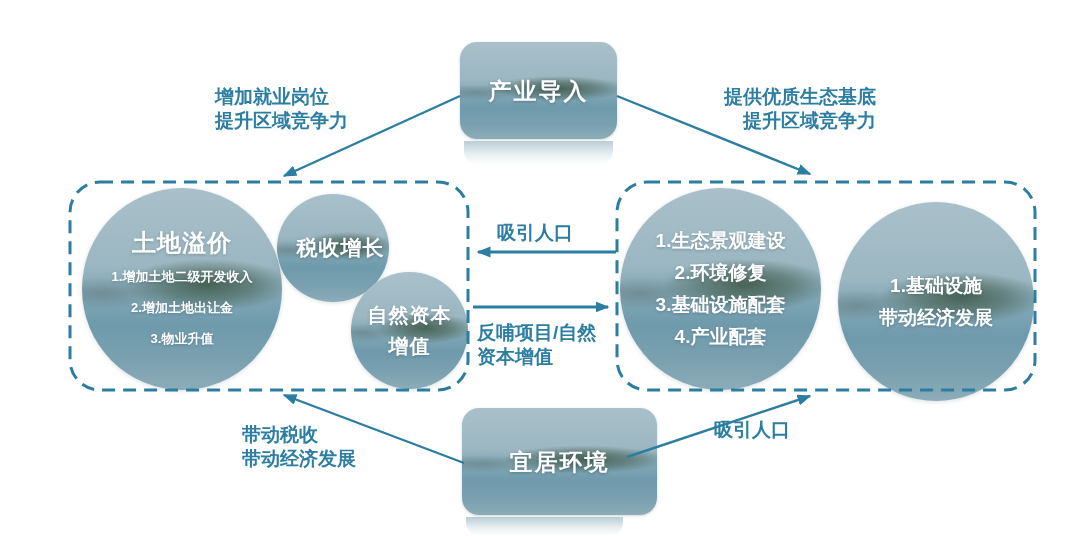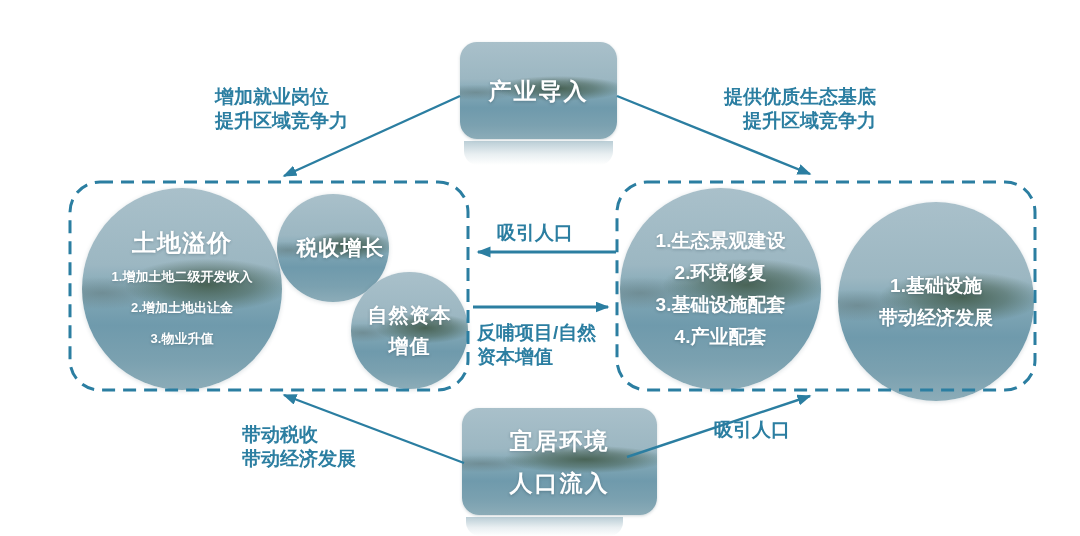--- a/index.html
+++ b/index.html
@@ -110,21 +110,20 @@
     <div class="c-item-lg">带动经济发展</div>
   </div>
 
   <div class="node-rect photo" style="left:460px; top:42px; width:157px; height:97px;">
     <div class="big-line">产业导入</div>
   </div>
   <div class="reflection" style="left:464px; top:141px; width:149px; height:24px;"></div>
 
   <div class="node-rect photo" style="left:462px; top:408px; width:195px; height:107px;">
     <div class="big-line">宜居环境</div>
-    <div class="big-line">人口流入</div>
   </div>
   <div class="reflection" style="left:466px; top:517px; width:157px; height:19px;"></div>
 
   <svg class="overlay" width="1080" height="536" viewBox="0 0 1080 536">
     <defs>
       <marker id="ah" markerWidth="16" markerHeight="14" refX="12.5" refY="5.5" orient="auto" markerUnits="userSpaceOnUse">
         <path d="M0,0 L14,5.5 L0,11 Z" fill="#2b7ea1"></path>
       </marker>
     </defs>
 

